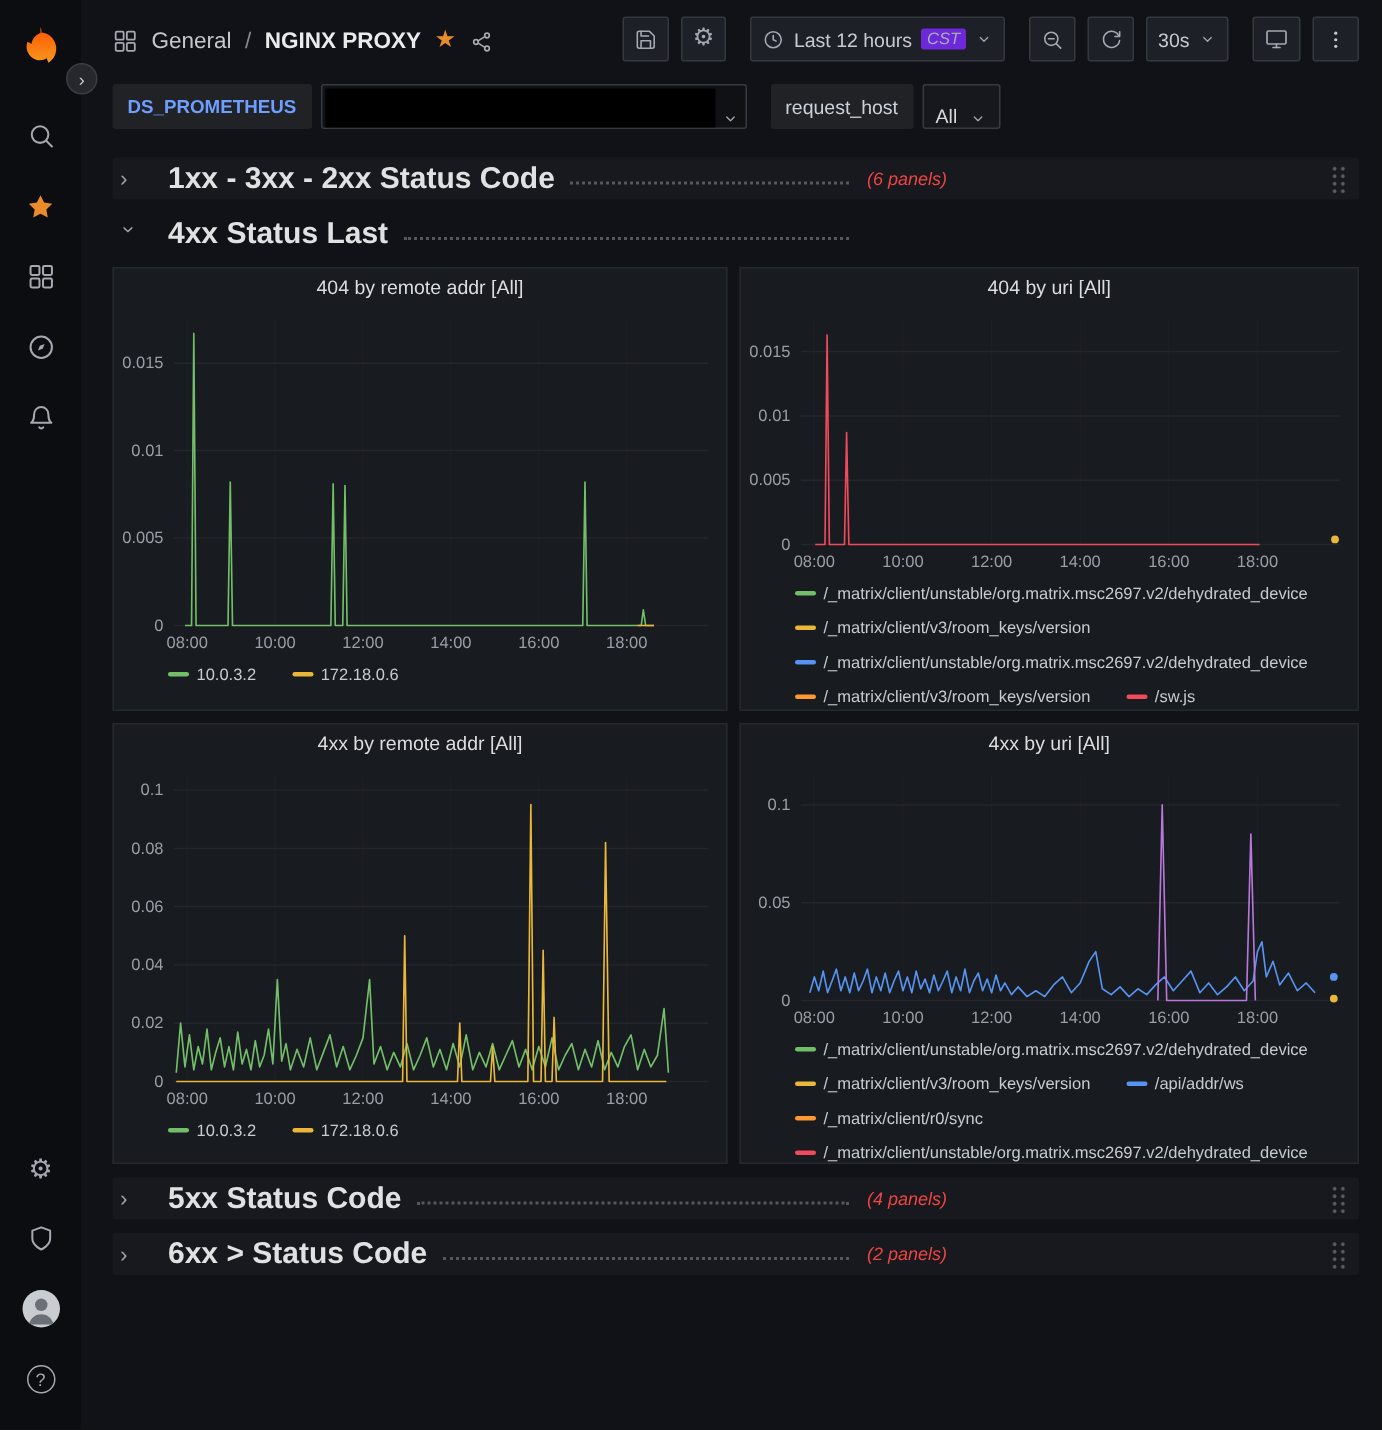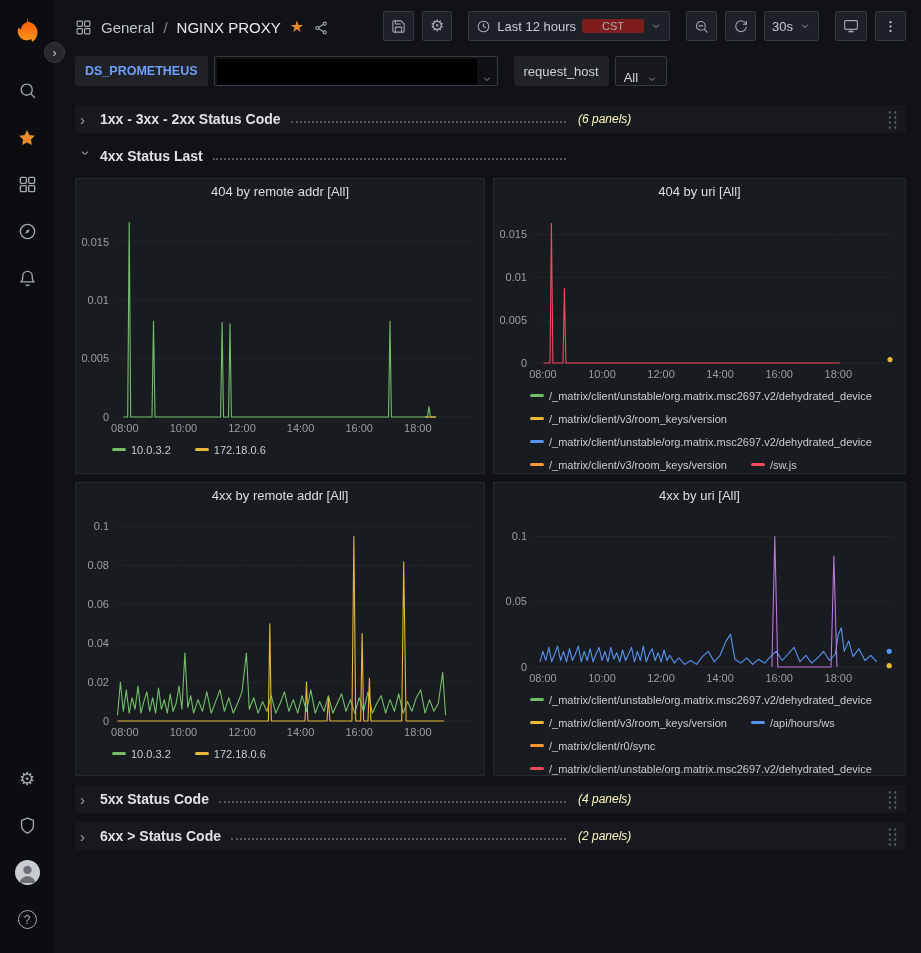--- a/index.html
+++ b/index.html
@@ -21,50 +21,50 @@
     font-size: 12px; display: flex; align-items: center; justify-content: center; }
   .sidebar-toggle { position: absolute; left: 44px; top: 42px; width: 21px; height: 21px; border-radius: 50%;
     background: #26282e; border: 1px solid #3a3d44; color: #c9ccd1; font-size: 12px; line-height: 18px;
     text-align: center; z-index: 6; padding: 0; cursor: pointer; }
   
   .main { margin-left: 54px; }
   .topbar { height: 52px; display: flex; align-items: center; justify-content: space-between; padding: 0 15px 0 21px; }
   .tb-left { display: flex; align-items: flex-end; gap: 9px; }
   .crumb-sec { font-size: 15px; color: #c4c7cc; cursor: pointer; }
   .crumb-sep { color: #85898f; font-size: 15px; }
-  .crumb-title { font-size: 15px; color: #e9eaeb; font-weight: 400; cursor: pointer; }
+  .crumb-title { font-size: 15px; color: #e9eaeb; font-weight: 700; cursor: pointer; }
   .fav-star { color: #e98a2b; font-size: 16px; cursor: pointer; }
   .tb-right { display: flex; align-items: center; gap: 8px; }
   .tbtn { height: 30px; min-width: 30px; display: flex; align-items: center; justify-content: center; gap: 6px;
     background: #1d2127; border: 1px solid #34383f; border-radius: 2px; padding: 0 7px;
     color: #c7cbd1; font-size: 13px; cursor: pointer; font-family: inherit; }
-  .cst-tag { font-size: 11px; color: #a8adb5; background: #7f1d1d; padding: 1px 20px; border-radius: 2px; }
+  .cst-tag { font-size: 11px; color: #a8adb5; background: #6d28d9; padding: 1px 4px; border-radius: 2px; font-style: italic; }
   .gap-l { margin-left: 8px; }
   
   .subbar { display: flex; align-items: center; padding: 4px 15px 10px 21px; gap: 16px; }
   .var-group { display: flex; align-items: center; gap: 6px; }
   .var-label { height: 30px; display: flex; align-items: center; padding: 0 10px; background: #202226;
     border-radius: 2px; font-size: 12.5px; font-weight: 700; cursor: pointer; text-align: center; }
   .ds-label { color: #6e9fff; }
   .rh-label { color: #ccd2d9; font-weight: 400; font-size: 13px; }
   .var-select { height: 30px; display: flex; align-items: flex-end; background: #0f1115;
     border: 1px solid #363a41; border-radius: 2px; padding: 0 4px 0 2px; cursor: pointer; }
   .redacted { width: 260px; height: 26px; background: #000; margin-right: 4px; }
   .all-select { background: #16181d; padding: 0 8px; gap: 8px; font-size: 13px; color: #d8d9da; }
   
   .content { padding: 0 15px 0 21px; }
   .row-head { height: 28px; display: flex; align-items: center; margin-top: 9px; padding: 0 8px 0 5px;
     border-radius: 2px; cursor: pointer; }
   .row-head.collapsed { background: #17191e; }
   .row-left { display: flex; align-items: center; width: 486px; min-width: 0; }
   .row-chevron { color: #9da1a8; font-size: 15px; width: 12px; display: inline-block; }
   .row-chevron.down { transform: rotate(90deg); }
-  .row-title { font-size: 14px; font-weight: 700; color: #e0e1e3; margin-left: 8px; white-space: nowrap; }
+  .row-title { font-size: 20px; font-weight: 700; color: #e0e1e3; margin-left: 20px; white-space: nowrap; }
   .row-dots { flex: 1; border-bottom: 2px dotted #54575e; height: 8px; margin-left: 10px; }
-  .row-count { font-size: 12px; font-style: italic; color: #fef9c3; margin-left: 12px; }
+  .row-count { font-size: 12px; font-style: italic; color: #ef4444; margin-left: 12px; }
   .row-handle { margin-left: auto; width: 11px; height: 19px; cursor: grab;
     background-image: radial-gradient(#5a5e66 1.1px, transparent 1.4px); background-size: 5.5px 5px; }
   
   .panel-grid { display: grid; grid-template-columns: 410px 413px; grid-template-rows: 296px 294px; gap: 8px; margin-top: 8px; }
   .panel { background: #181b1f; border: 1px solid #25282e; display: flex; flex-direction: column; overflow: hidden; }
   .panel-title { height: 26px; line-height: 26px; text-align: center; font-size: 13px; font-weight: 500;
     color: #dcdde0; flex: none; cursor: pointer; white-space: nowrap; }
   svg.chart { display: block; width: 100%; flex: none; cursor: crosshair; }
   svg.chart.tall { height: 232px; }
   svg.chart.short { height: 178px; }
@@ -424,21 +424,21 @@
             <div class="legend-item">
               <span class="swatch" style="background: rgb(115, 191, 105);"></span>
               <span>/_matrix/client/unstable/org.matrix.msc2697.v2/dehydrated_device</span>
             </div>
             <div class="legend-item">
               <span class="swatch" style="background: rgb(234, 184, 57);"></span>
               <span>/_matrix/client/v3/room_keys/version</span>
             </div>
             <div class="legend-item">
               <span class="swatch" style="background: rgb(87, 148, 242);"></span>
-              <span>/api/hours/ws</span>
+              <span>/api/addr/ws</span>
             </div>
             <div class="legend-item">
               <span class="swatch" style="background: rgb(255, 152, 48);"></span>
               <span>/_matrix/client/r0/sync</span>
             </div>
             <div class="legend-item">
               <span class="swatch" style="background: rgb(242, 73, 92);"></span>
               <span>/_matrix/client/unstable/org.matrix.msc2697.v2/dehydrated_device</span>
             </div>
           </div>

